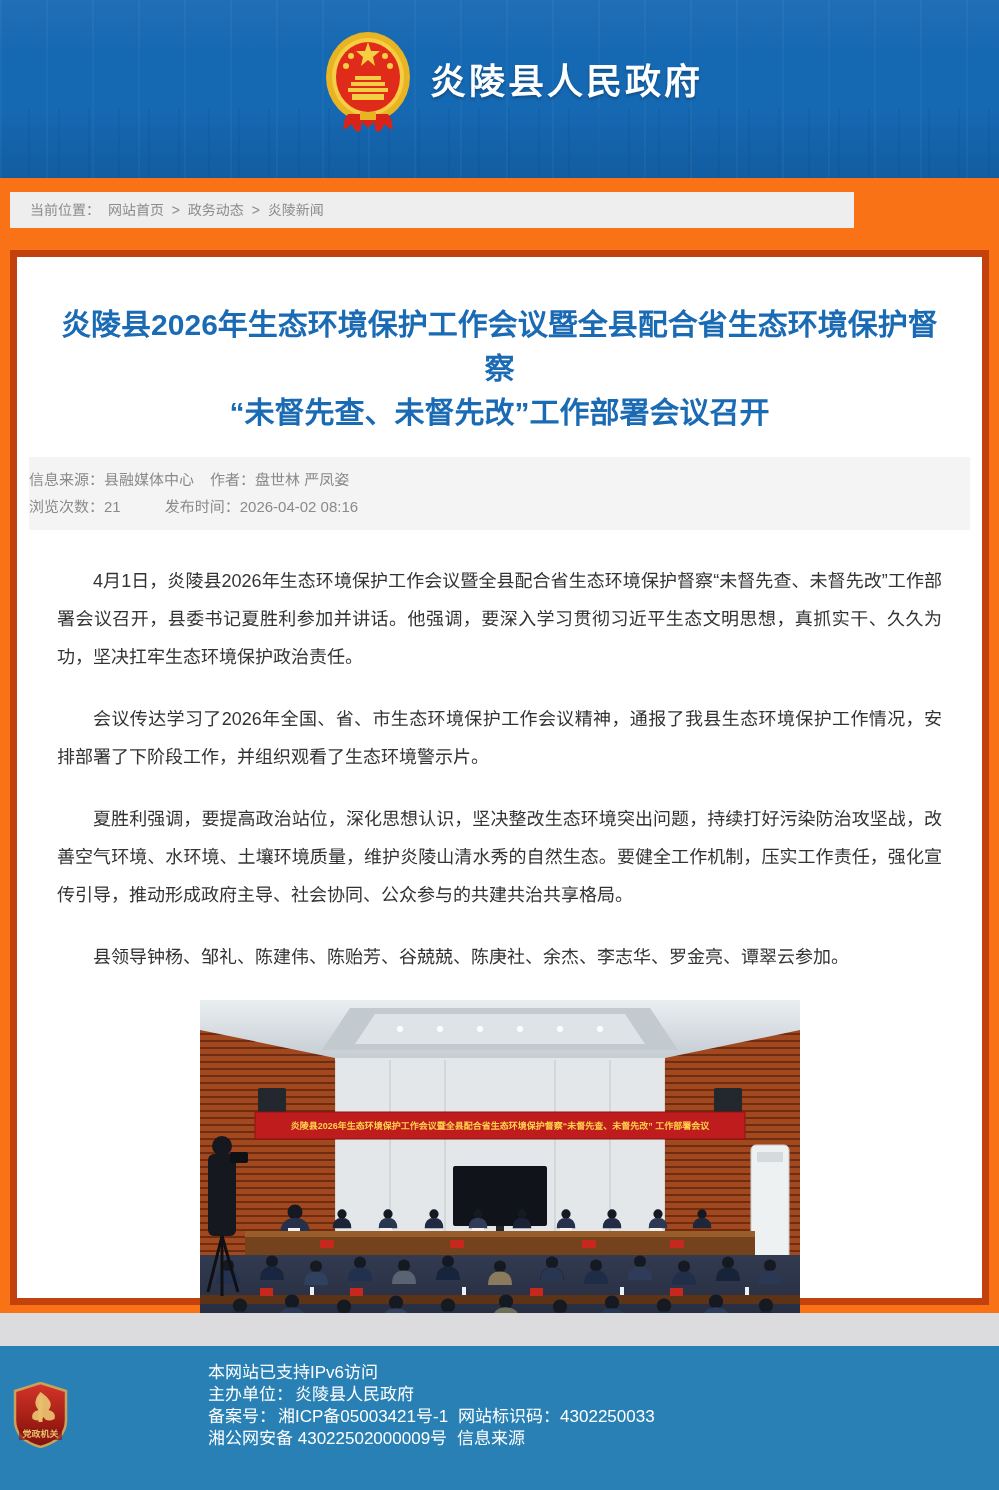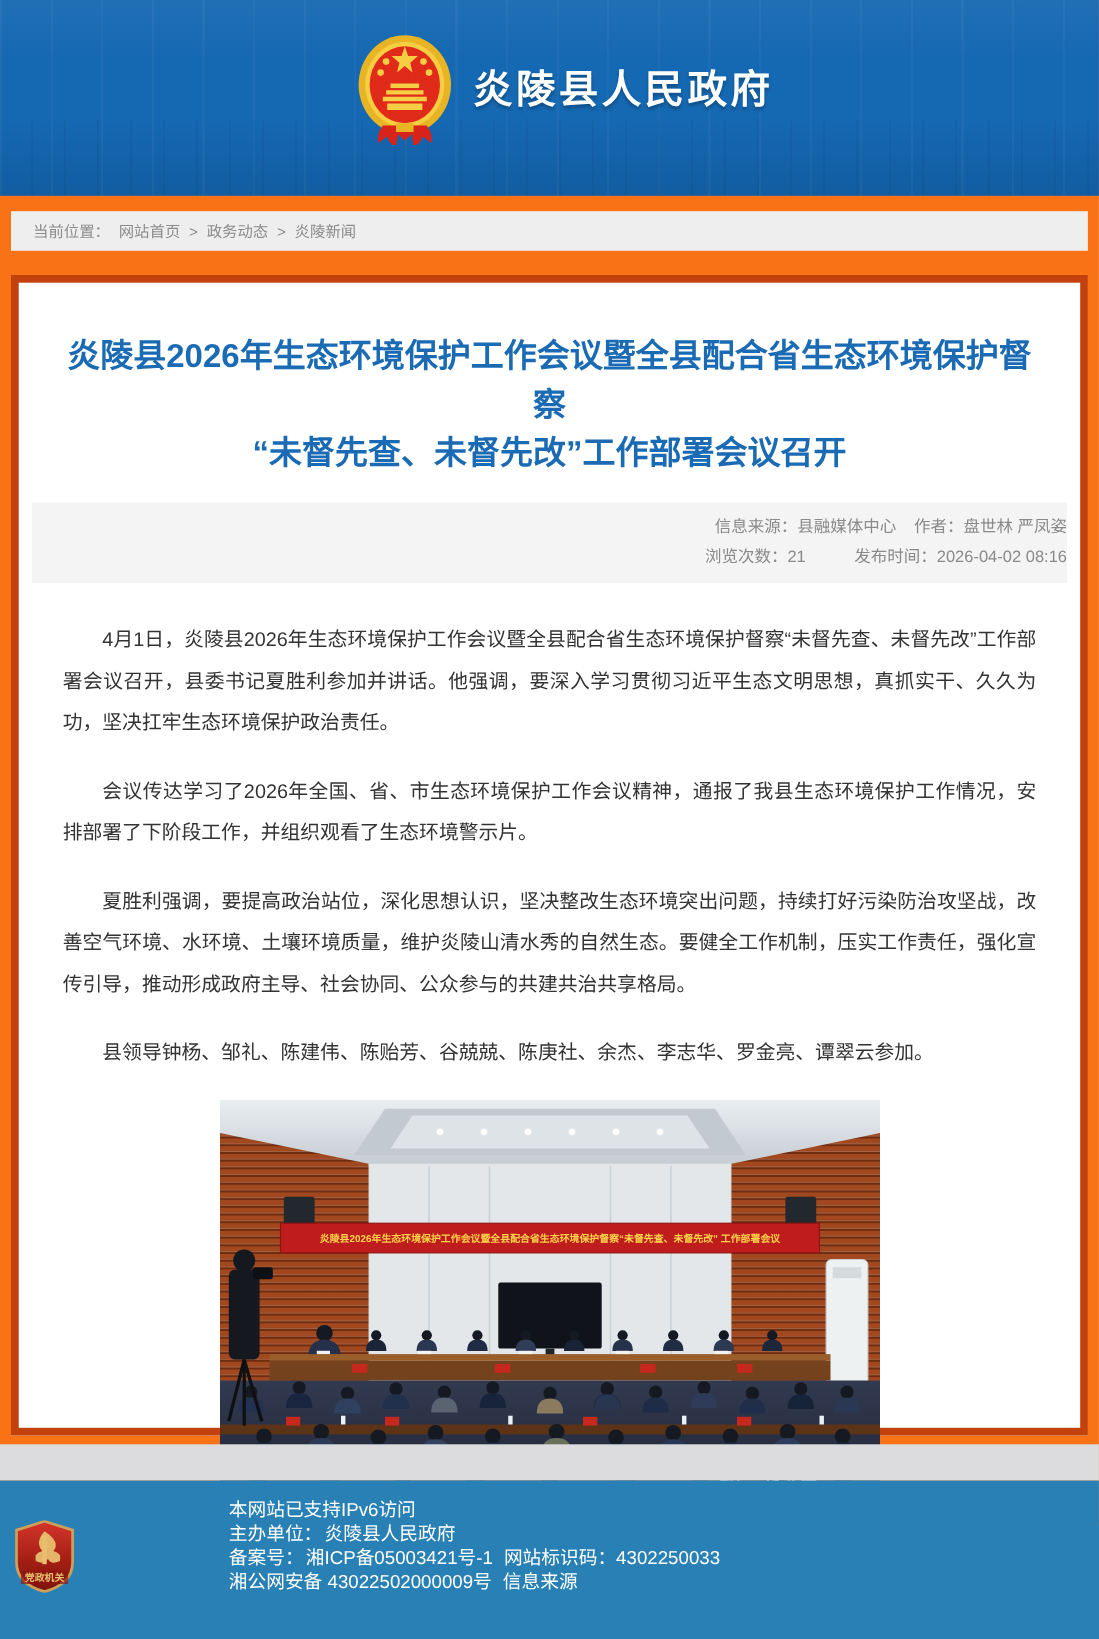--- a/index.html
+++ b/index.html
@@ -20,29 +20,29 @@
     background: repeating-linear-gradient(90deg, transparent 0 28px, rgba(0,30,70,0.10) 28px 30px);
     opacity: .6;
   }
   .brand { position: absolute; left: 322px; top: 30px; display: flex; align-items: center; }
   .emblem { width: 92px; height: 104px; }
   .brand-text { margin-left: 16px; color: #fff; }
   .site-title { font-size: 36px; font-weight: 700; letter-spacing: 3px; line-height: 1.1; text-shadow: 0 2px 3px rgba(0,0,0,0.25); }
   .site-url { margin-top: 10px; font-size: 20px; font-weight: 600; letter-spacing: 1px; opacity: .97; }
 
   
-  .breadcrumb { position: absolute; left: 10px; top: 192px; width: 979px; height: 36px; background: #eeeeee; color: #8c8c8c; font-size: 14px; line-height: 36px; padding-left: 20px; }
+  .breadcrumb { position: absolute; left: 10px; top: 192px; width: 844px; height: 36px; background: #eeeeee; color: #8c8c8c; font-size: 14px; line-height: 36px; padding-left: 20px; }
   .breadcrumb span { margin-right: 4px; }
   .breadcrumb a { color: #8c8c8c; text-decoration: none; cursor: pointer; }
   .crumb-sep { margin: 0 4px; }
 
   
   .card { position: absolute; left: 10px; top: 250px; width: 979px; height: 1055px; background: #fff; border: 7px solid #c2410c; }
   .article-title { margin: 46px 30px 0; text-align: center; color: #1b6bb4; font-size: 30px; font-weight: 700; line-height: 44px; }
-  .meta-band { margin: 22px 12px 0; background: #f4f4f4; color: #8a8a8a; font-size: 15px; text-align: right; padding: 9px 0 10px; line-height: 27px; }
+  .meta-band { margin: 22px 12px 0; background: #f4f4f4; color: #8a8a8a; font-size: 15px; text-align: left; padding: 9px 0 10px; line-height: 27px; }
   .meta-band .gap-s { display: inline-block; width: 16px; }
   .meta-band .gap-l { display: inline-block; width: 44px; }
 
   .article-body { margin: 32px 40px 0; color: #333; font-size: 18px; line-height: 38px; text-align: justify; }
   .article-body p { text-indent: 2em; margin-bottom: 24px; }
 
   .photo-wrap { margin-top: 6px; text-align: center; }
   .photo { width: 600px; height: 413px; display: inline-block; }
 
   

